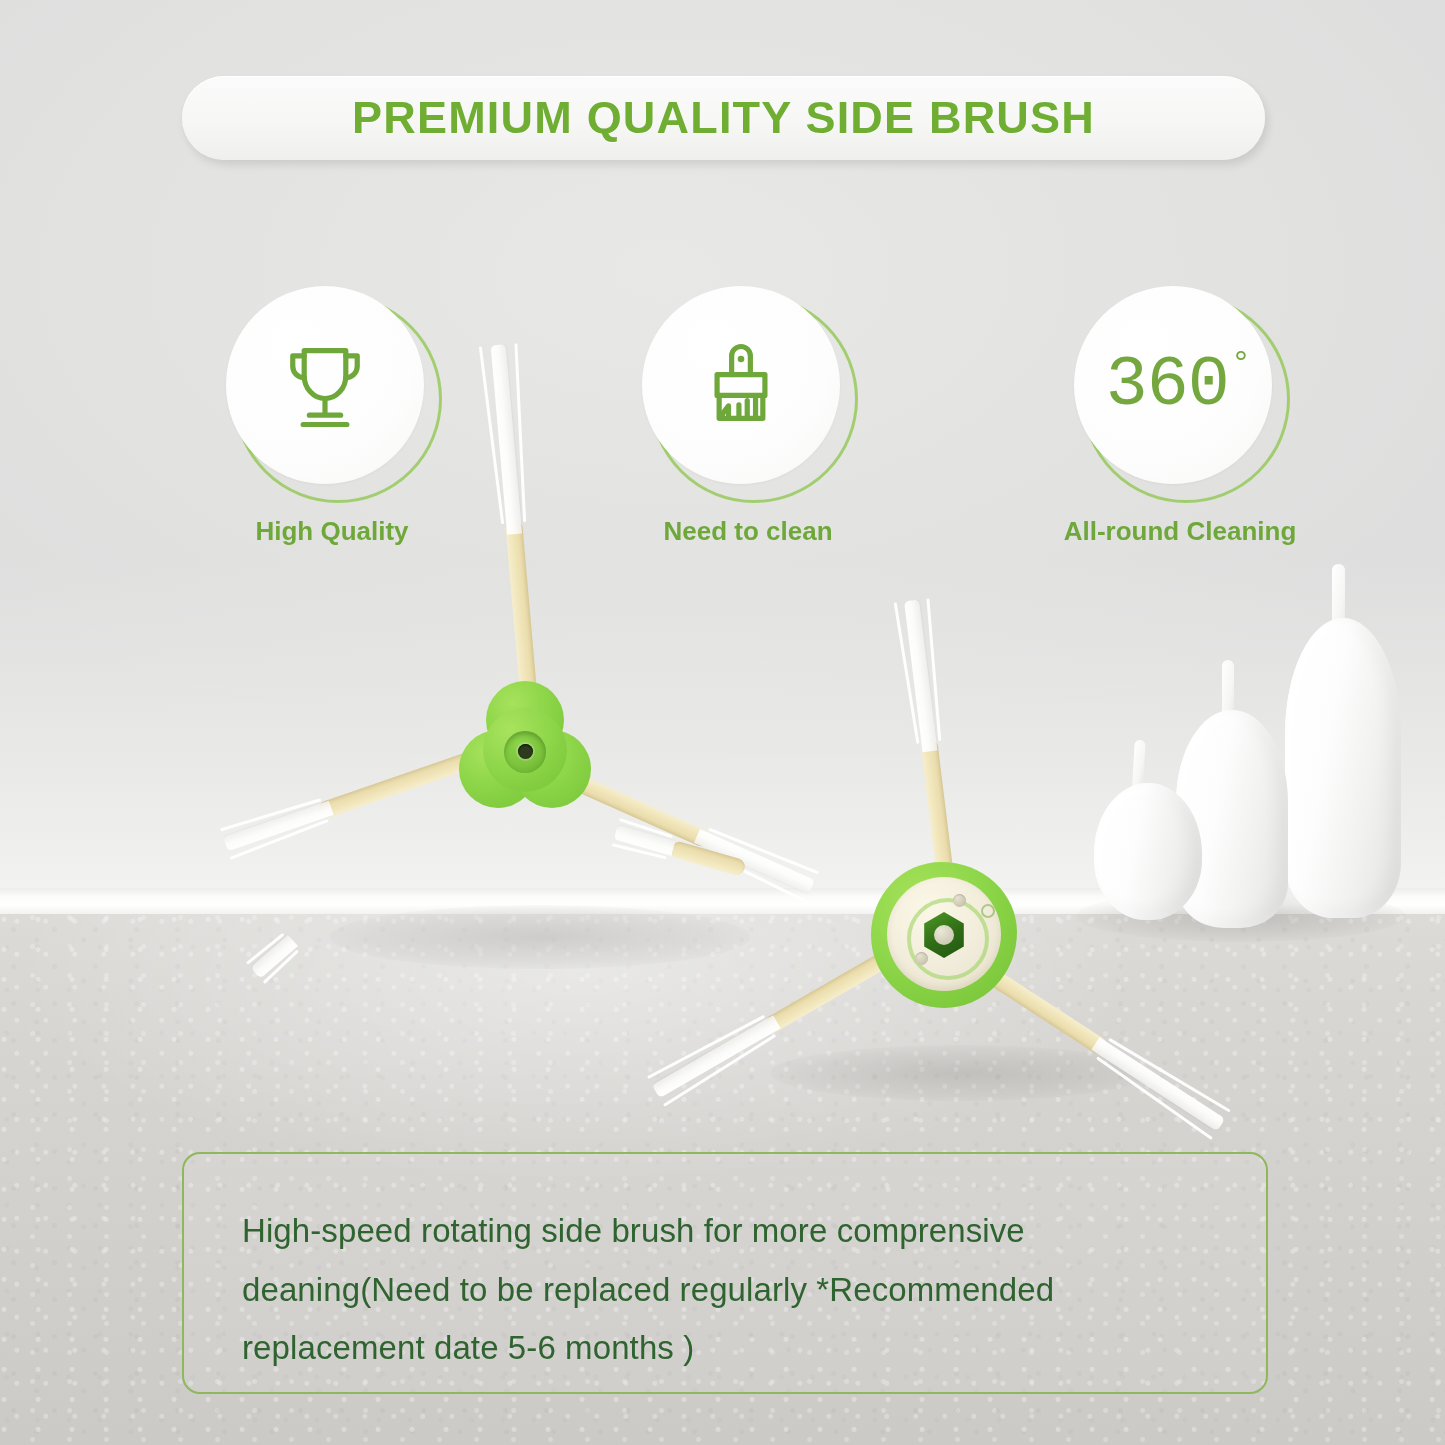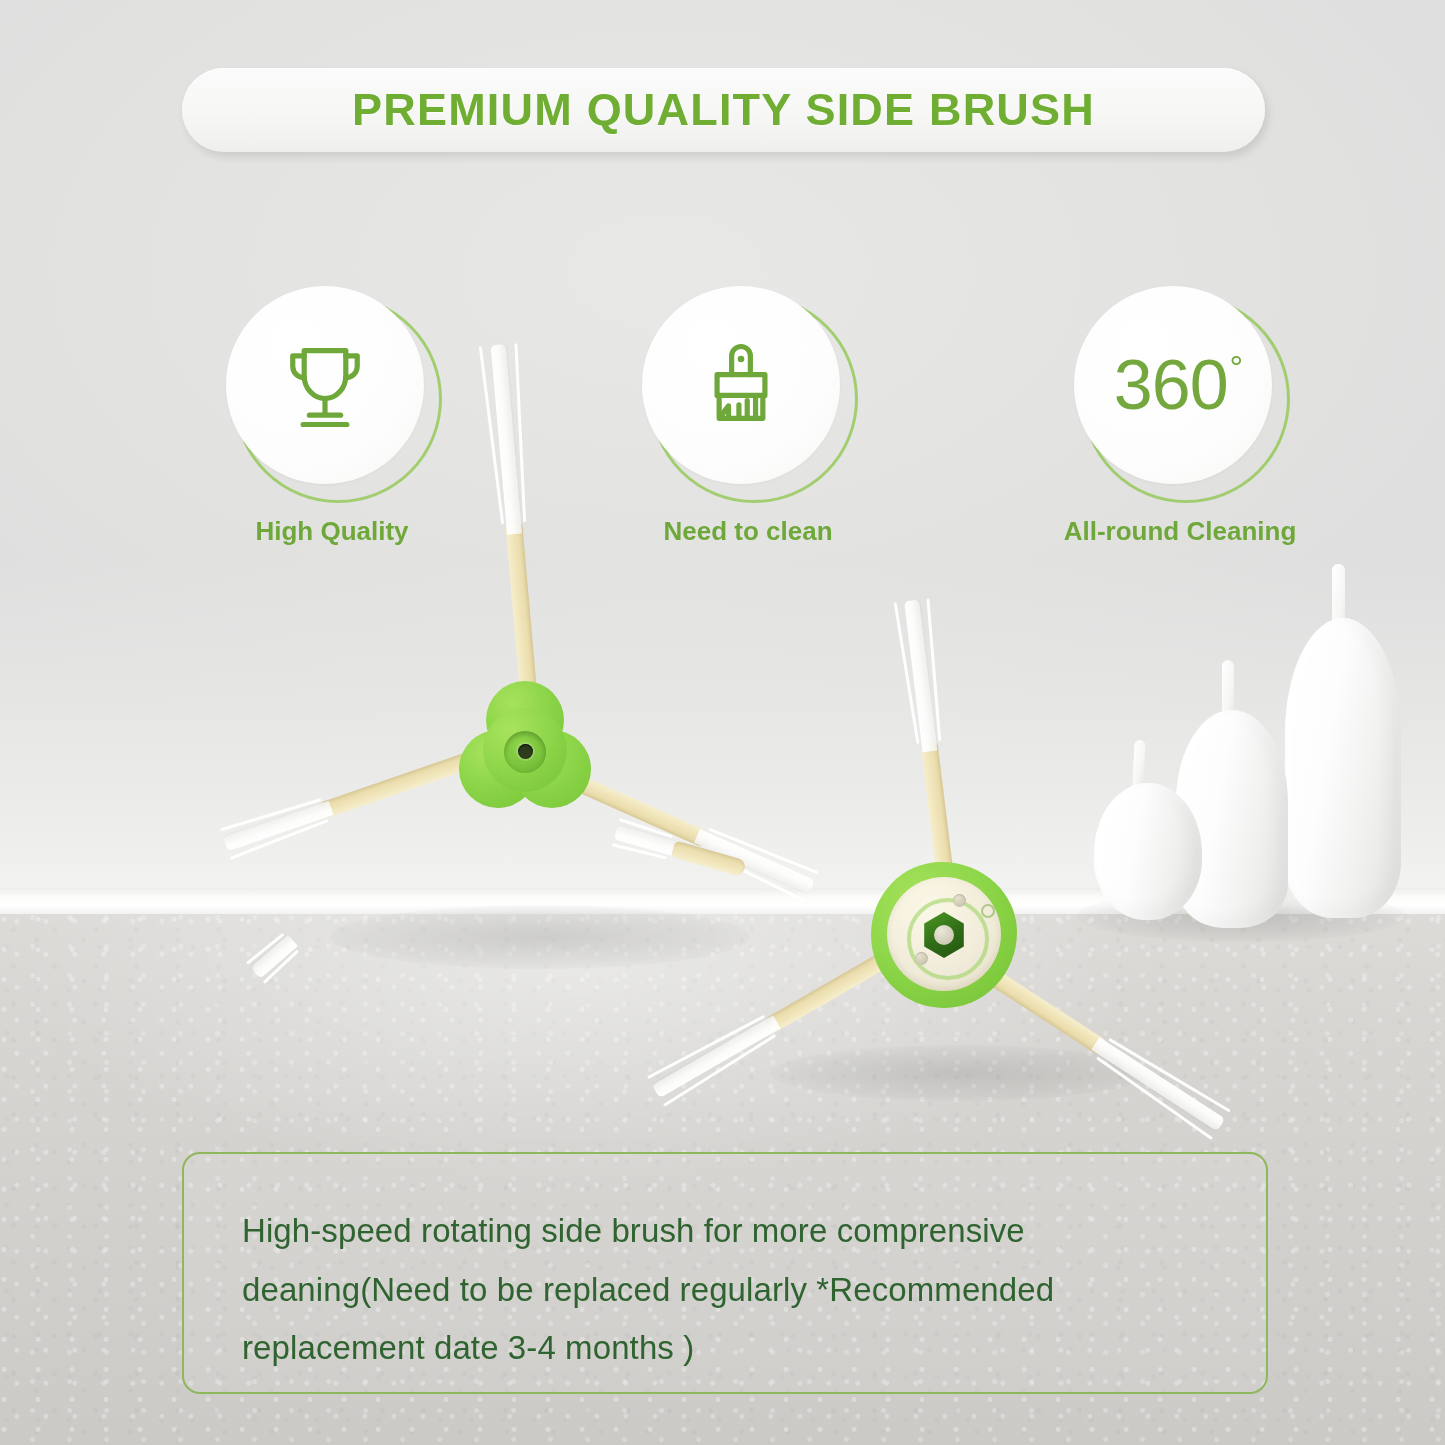--- a/index.html
+++ b/index.html
@@ -88,21 +88,21 @@
 
   
   #vase-small { left: 14px; top: 178px; width: 108px; height: 182px; }
   #vase-small .body { height: 137px; border-radius: 50% 50% 48% 48% / 52% 52% 44% 44%; }
   #vase-small .neck { left: 38px; top: 2px; width: 11px; height: 52px; border-radius: 6px 6px 0 0;
      transform: rotate(3deg); transform-origin: bottom center; }
 
   
   .title-pill {
     position: absolute;
-    left: 182px; top: 68px;
+    left: 182px; top: 76px;
     width: 1083px; height: 84px;
     background: linear-gradient(180deg, #fbfbfb 0%, #f7f7f6 52%, #efefee 100%);
     border-radius: 42px;
     box-shadow: 3px 5px 8px rgba(0,0,0,0.10), 0 1px 0 rgba(255,255,255,0.9) inset;
     display: flex; align-items: center; justify-content: center;
   }
   .title-text {
     font-size: 45px;
     font-weight: bold;
     letter-spacing: 1.2px;
@@ -134,20 +134,21 @@
     border: 3px solid #9ACB63;
     opacity: 0.9;
   }
   .badge-disc {
     position: absolute; left: 0; top: 0;
     width: 198px; height: 198px;
     border-radius: 50%;
     background: radial-gradient(circle at 36% 30%, #ffffff 0%, #fdfdfd 62%, #f6f6f4 100%);
     display: flex; align-items: center; justify-content: center;
     box-shadow: 0 1px 3px rgba(0,0,0,0.04);
+    font-family: Liberation Mono, monospace;
   }
   .badge-label {
     margin-top: 18px;
     font-size: 26px;
     font-weight: bold;
     color: #6FA83A;
     white-space: nowrap;
   }
   .badge-text-360 {
     font-size: 70px;
@@ -458,16 +459,16 @@
       <div class="inner-ring"></div>
       <div class="screw s1"></div>
       <div class="screw s2"></div>
       <div class="dot-small"></div>
       <div class="hex"></div>
       <div class="hex-pin"></div>
     </div>
   </div>
 
   <div class="desc-box">
-    <div class="desc-text">High-speed rotating side brush for more comprensive deaning(Need to be replaced regularly *Recommended replacement date 3-4 months )</div>
+    <div class="desc-text">High-speed rotating side brush for more comprensive deaning(Need to be replaced regularly *Recommended replacement date 5-6 months )</div>
   </div>
 
 </div>
 
 </body></html>

